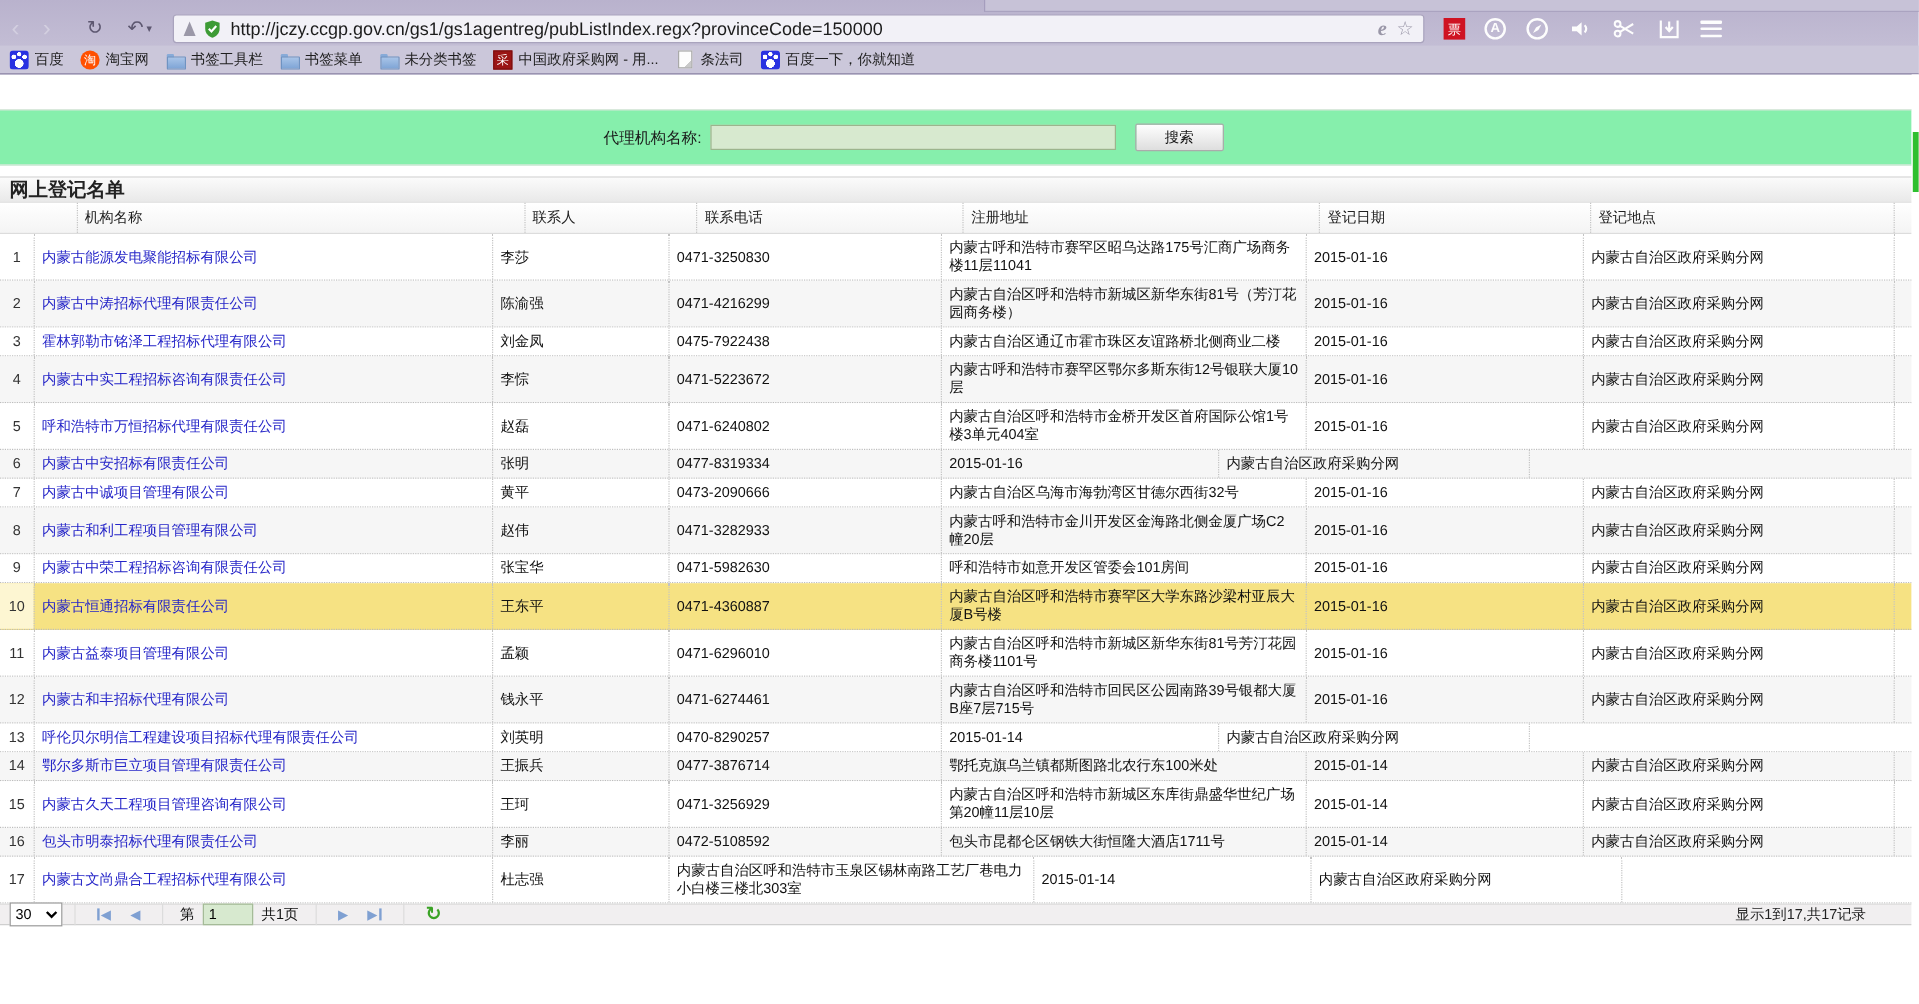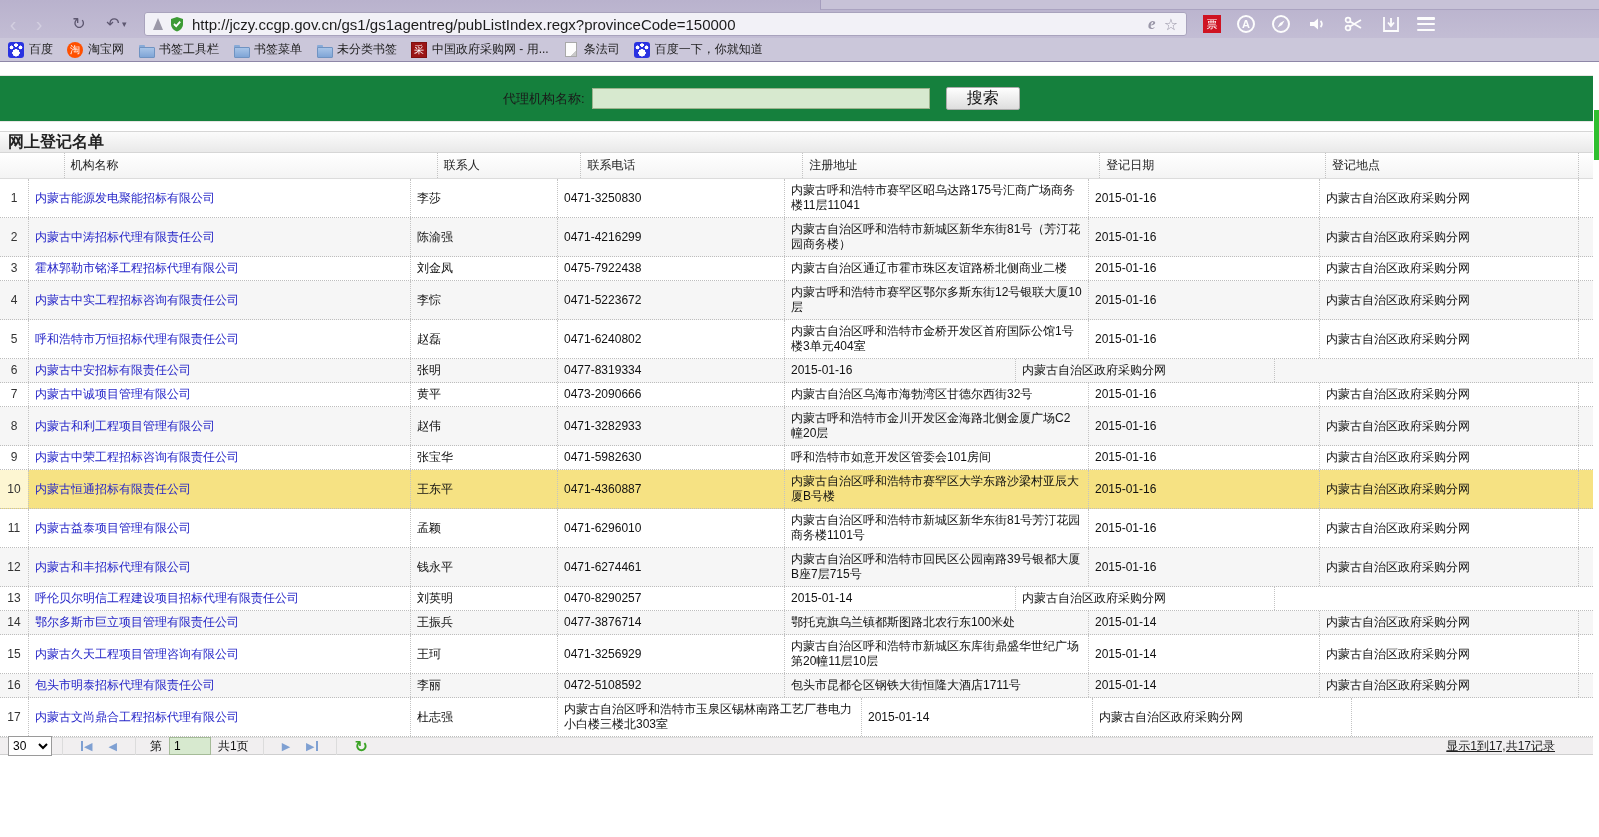--- a/index.html
+++ b/index.html
@@ -56,27 +56,27 @@
   .bm-folder::after { content:""; position:absolute; left:1px; top:5px; width:14px; height:9px;
     background:linear-gradient(#a8c4e8,#7fa5d6); border:1px solid #6f93c2; border-radius:1px; }
   .bm-ccgp { background:#9b1515; border:1px solid #7e0f0f; }
   .bm-ccgp::after { content:"采"; position:absolute; inset:0; color:#fff; font-size:10px;
     display:flex; align-items:center; justify-content:center; }
   .bm-page { background:#fdfdfd; border:1px solid #a9a9a9; width:12px; height:15px; margin:0 2px;
     background-image:linear-gradient(135deg, rgba(0,0,0,0) 74%, #c9c9c9 75%); }
 
   
   .content { position:absolute; top:63px; left:0; width:1593px; }
-  .search-panel { margin-top:12px; height:47px; background:#15803d;
+  .search-panel { margin-top:28px; height:47px; background:#86efac;
     border-top:1px solid #e8e6e4; border-bottom:1px solid #e8e6e4;
     display:flex; align-items:center; }
   .search-label { font-size:13px; color:#1a1a1a; margin-left:503px; }
   .search-input { width:338px; height:21px; background:#d7e9cf; border:1px solid #9cb48d;
     margin-left:7px; font-size:12px; padding:0 4px; outline:none; }
-  .search-btn { margin-left:16px; width:74px; height:23px; font-size:16px; color:#111;
+  .search-btn { margin-left:16px; width:74px; height:23px; font-size:12px; color:#111;
     background:linear-gradient(#fefefe,#dedede); border:1px solid #ababab; border-radius:2px; cursor:pointer; }
 
   .section-bar { margin-top:9px; height:22px; background:linear-gradient(#fbfbfb,#e9e9e9);
     border-top:1px solid #d6d6d6; border-bottom:1px solid #d6d6d6;
     display:flex; align-items:center; }
   .section-title { font-size:16px; font-weight:bold; color:#222; margin-left:8px; }
 
   .grid { width:1593px; font-size:12px; color:#111; }
   .grow { display:flex; align-items:stretch; border-bottom:1px dotted #bdbdbd; background:#fff; }
   .grow.alt { background:#f6f6f6; }
@@ -103,21 +103,21 @@
   .pagesize { margin-left:8px; width:44px; height:20px; font-size:12px; background:#fff;
     border:1px solid #9a9a9a; }
   .psep { width:1px; height:18px; background:#dcdcdc; margin:0 10px; }
   .pgbtn { color:#7fa0d2; font-size:11px; padding:0 8px; cursor:pointer; display:flex; align-items:center; }
   .pgbtn .bar { width:2px; height:10px; background:#7fa0d2; }
   .pgbtn .bar.l { margin-right:1px; } .pgbtn .bar.r { margin-left:1px; }
   .pglabel { color:#111; margin:0 4px; }
   .pginput { width:42px; height:18px; background:#d7e9cf; border:1px solid #a5bb98; font-size:12px;
     text-align:left; padding:0 4px; margin:0 3px; }
   .pg-refresh { color:#3aa325; font-size:16px; font-weight:bold; margin-left:8px; cursor:pointer; }
-  .records { position:absolute; right:38px; top:0; height:100%; display:flex; align-items:center; color:#222;text-decoration:underline; }
+  .records { position:absolute; right:38px; top:0; height:100%; display:flex; align-items:center; color:#222; }
 
   .vscroll { position:absolute; top:62px; right:0; width:6px; height:775px; background:#fff; }
   .vthumb { position:absolute; top:48px; right:0; width:5px; height:50px; background:#2fbf2f; }
 </style>
 </head>
 <body>
 
 <div class="page">
 
   <div class="chrome">

